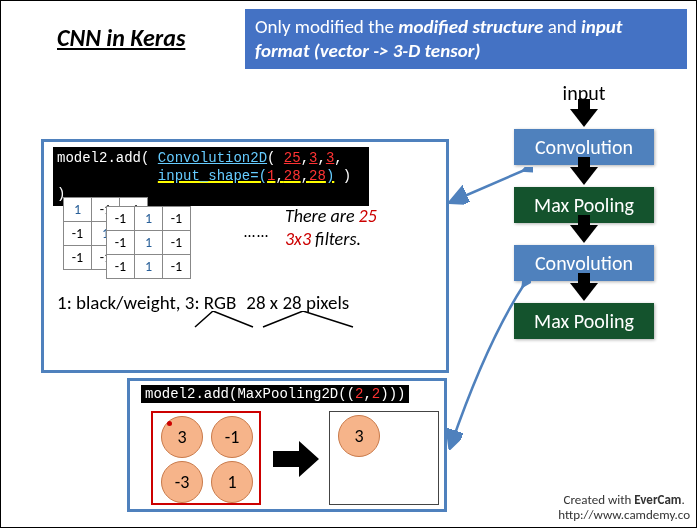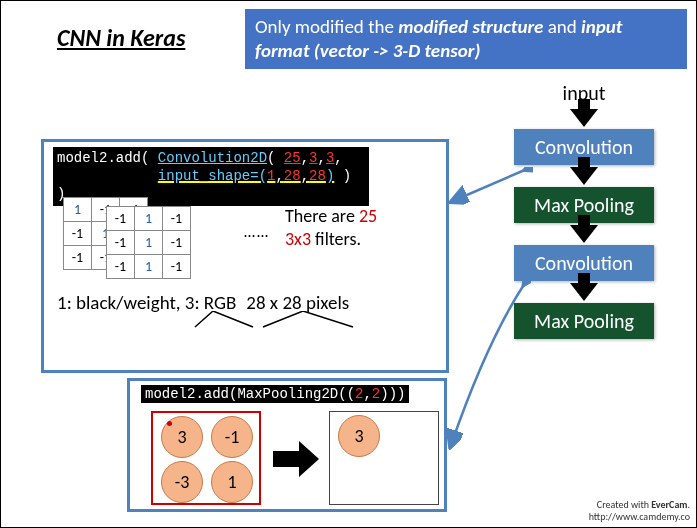--- a/index.html
+++ b/index.html
@@ -18,35 +18,35 @@
   .box1 { position: absolute; top: 138px; left: 40px; width: 408px; height: 234px; border: 3px solid #4f81bd; }
   .codebar { position: absolute; top: 146px; left: 52px; width: 316px; background: #000; color: #fff; font-family: "Courier New", monospace; font-size: 14px; padding: 2px 4px; line-height: 1.3; }
   .codebar .cyan { color: #6cf; }
   .codebar .red { color: #f33; text-decoration: underline; text-decoration-color: #f33; }
   .codebar .yel { text-decoration: underline; text-decoration-color: #ff0; text-decoration-thickness: 2px; }
   .codebar .uwhite { text-decoration: underline; }
   .filtgrid { position: absolute; }
   .filtgrid table { border-collapse: collapse; background: #fff; }
   .filtgrid td { border: 1px solid #888; width: 28px; height: 24px; text-align: center; font-size: 14px; }
   .blue-num { color: #2a6099; }
-  .filter-text { position: absolute; top: 204px; left: 284px; font-size: 18px; line-height: 1.3; }
+  .filter-text { position: absolute; top: 204px; left: 284px; font-size: 18px; line-height: 1.3; font-style: italic; }
   .filter-text .red { color: #c00; }
   .dots { position: absolute; top: 221px; left: 243px; font-size: 16px; letter-spacing: 2px; }
   .ishape { position: absolute; top: 290px; left: 56px; font-size: 20px; }
   .ishape svg { position: absolute; }
   .box2 { position: absolute; top: 377px; left: 126px; width: 320px; height: 134px; border: 3px solid #4f81bd; }
   .codebar2 { position: absolute; top: 384px; left: 140px; background: #000; color: #fff; font-family: "Courier New", monospace; font-size: 14px; padding: 1px 4px; }
   .codebar2 .red { color: #f33; }
   .pool { position: absolute; top: 410px; left: 150px; width: 290px; height: 96px; }
   .poolL { position: absolute; top: 0; left: 0; width: 110px; height: 94px; border: 2px solid #c00; }
   .poolR { position: absolute; top: 0; left: 178px; width: 110px; height: 94px; border: 1px solid #444; }
   .circ { position: absolute; width: 42px; height: 42px; border-radius: 50%; background: #f6b48a; border: 1px solid #c97a4a; display: flex; align-items: center; justify-content: center; font-size: 18px; }
   .reddot { position: absolute; width: 5px; height: 5px; background: #c00; border-radius: 50%; }
   .bigarrow { position: absolute; top: 28px; left: 122px; }
-  .footer { position: absolute; bottom: 4px; right: 6px; font-size: 10px; color: #333; text-align: right; line-height: 1.2; }
+  .footer { position: absolute; bottom: 4px; right: 6px; font-size: 13px; color: #333; text-align: center; line-height: 1.2; }
   .footer b { font-weight: bold; }
 </style>
 </head>
 <body>
 
 <div class="title">CNN in Keras</div>
 
 <div class="banner">
   <span>Only modified the </span><b><i>modified structure</i></b><span> and </span><b><i>input format (vector -&gt; 3-D tensor)</i></b>
 </div>

